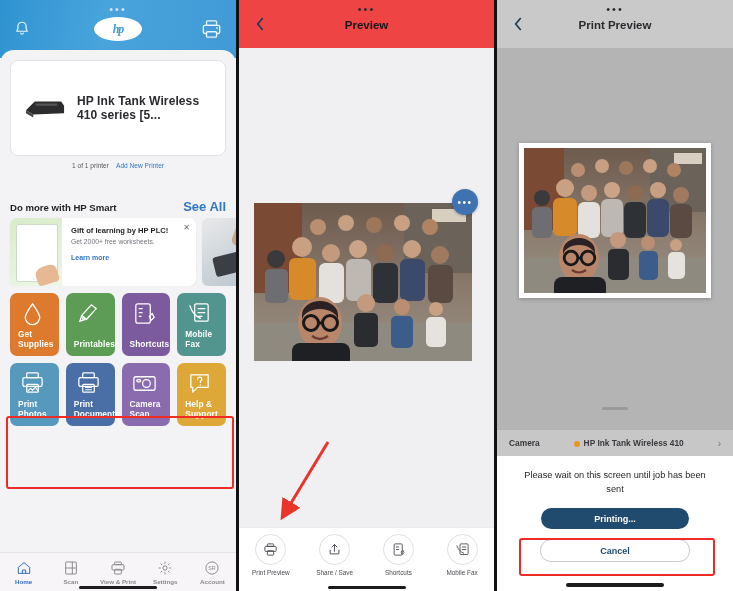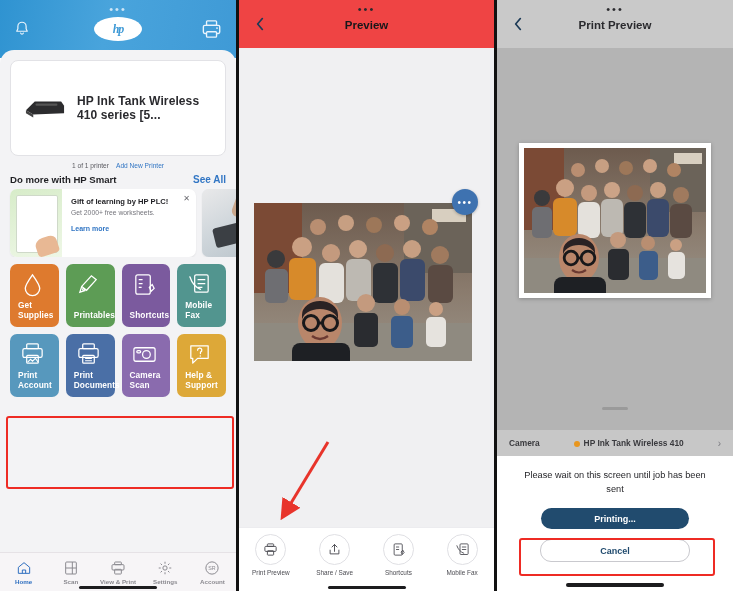--- a/index.html
+++ b/index.html
@@ -26,21 +26,21 @@
   .printer-card{margin:10px 10px 0 10px;background:#fff;border:1px solid #e2e2e6;border-radius:8px;height:96px;display:flex;align-items:center;padding:0 12px;box-sizing:border-box;}
   .printer-img{width:44px;height:26px;flex:none;margin-right:10px;}
   .printer-name{font-size:12px;color:#2a2a2e;font-weight:600;letter-spacing:.1px;}
 
   .printer-meta{display:flex;justify-content:center;gap:7px;margin-top:6px;font-size:6.6px;}
   .printer-meta .c1{color:#5a5a60;}
   .printer-meta .c2{color:#3276c4;}
 
   .sect-head{display:flex;align-items:baseline;justify-content:space-between;padding:5px 10px 4px 10px;}
   .sect-head .t{font-size:9.6px;font-weight:700;color:#1f1f23;}
-  .sect-head .a{font-size:10px;color:#3276c4;font-weight:600;}
+  .sect-head .a{font-size:13px;color:#3276c4;font-weight:600;margin-top:25px;}
 
   .promo-row{display:flex;gap:6px;padding:0 0 0 10px;height:68px;overflow:hidden;}
   .promo{position:relative;flex:none;width:186px;background:#fff;border-radius:7px;display:flex;overflow:hidden;box-shadow:0 1px 2px rgba(0,0,0,.07);}
   .promo-thumb{width:52px;flex:none;background:linear-gradient(160deg,#d7ecc9,#eef7e6);position:relative;overflow:hidden;}
   .promo-thumb .sheetimg{position:absolute;left:6px;top:6px;right:4px;bottom:4px;background:#fff;border:1px solid #cfd9c9;border-radius:2px;}
   .promo-thumb .hand{position:absolute;right:4px;bottom:2px;width:22px;height:18px;background:#e8b894;border-radius:40% 30% 20% 20%;transform:rotate(-18deg);}
   .promo-body{flex:1;padding:8px 8px 0 9px;position:relative;}
   .promo-body .h{font-size:7.6px;font-weight:700;color:#1f1f23;}
   .promo-body .s{font-size:6.8px;color:#75757c;margin-top:3px;}
   .promo-body .l{font-size:7px;color:#3276c4;font-weight:600;margin-top:9px;}
@@ -201,21 +201,21 @@
           <div class="lbl">Mobile Fax</div>
         </div>
 
         <div class="tile" style="background:#5798BD">
           <svg class="ico" viewBox="0 0 28 28" fill="none" stroke="#fff" stroke-width="1.3">
             <rect x="8" y="3" width="12" height="5" rx="1"></rect>
               <rect x="4" y="8" width="20" height="9" rx="1.6"></rect>
             <rect x="8" y="15" width="12" height="8" rx="1"></rect>
               <path d="M9 22l3-3 2 2 3-3 3 4" stroke-width="1.1"></path>
           </svg>
-          <div class="lbl">Print Account</div>
+          <div class="lbl">Print Photos</div>
         </div>
 
         <div class="tile" style="background:#4A6FA6">
           <svg class="ico" viewBox="0 0 28 28" fill="none" stroke="#fff" stroke-width="1.3">
             <rect x="8" y="3" width="12" height="5" rx="1"></rect>
               <rect x="4" y="8" width="20" height="9" rx="1.6"></rect>
             <rect x="8" y="15" width="12" height="8" rx="1"></rect>
               <path d="M10.5 18h7M10.5 20.5h7" stroke-width="1.1"></path>
           </svg>
           <div class="lbl">Print Documents</div>

